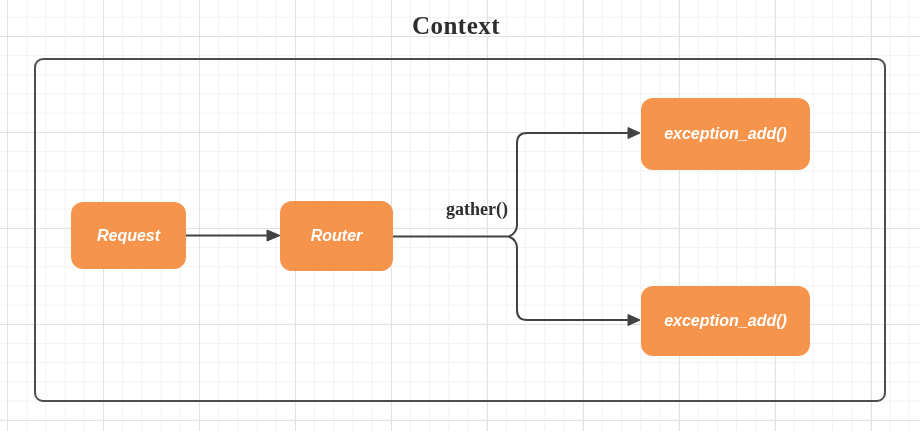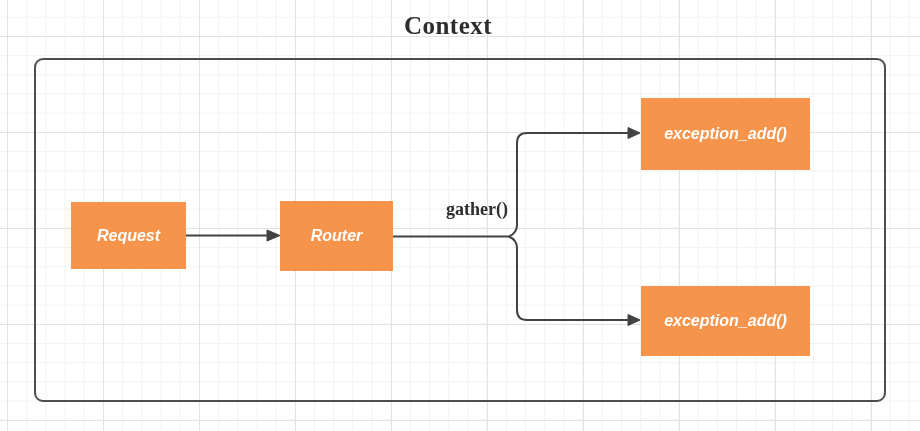--- a/index.html
+++ b/index.html
@@ -21,21 +21,21 @@
     background-image:
       linear-gradient(#e2e2e2 1px, transparent 1px),
       linear-gradient(90deg, #e2e2e2 1px, transparent 1px),
       linear-gradient(#f2f2f2 1px, transparent 1px),
       linear-gradient(90deg, #f2f2f2 1px, transparent 1px);
     background-size: 96px 96px, 96px 96px, 19.2px 19.2px, 19.2px 19.2px;
     background-position: 0px 36px, 7px 0px, 0px 16.8px, 7px 0px;
   }
   .diagram-title {
     position: absolute;
-    left: 22px;
+    left: 30px;
     top: 12px;
     width: 852px;
     text-align: center;
     font-family: "Liberation Serif", serif;
     font-weight: bold;
     font-size: 25px;
     color: #2d2d2d;
     letter-spacing: 0.5px;
   }
   .container-frame {
@@ -45,21 +45,21 @@
     width: 852px;
     height: 344px;
     border: 2px solid #4d4d4d;
     border-radius: 9px;
     background: transparent;
     box-sizing: border-box;
   }
   .node {
     position: absolute;
     background: #f7944b;
-    border-radius: 0;
+    border-radius: 12px;
     display: flex;
     align-items: center;
     justify-content: center;
     color: #ffffff;
     font-weight: bold;
     font-style: italic;
     font-size: 16px;
     text-align: center;
     cursor: default;
   }

